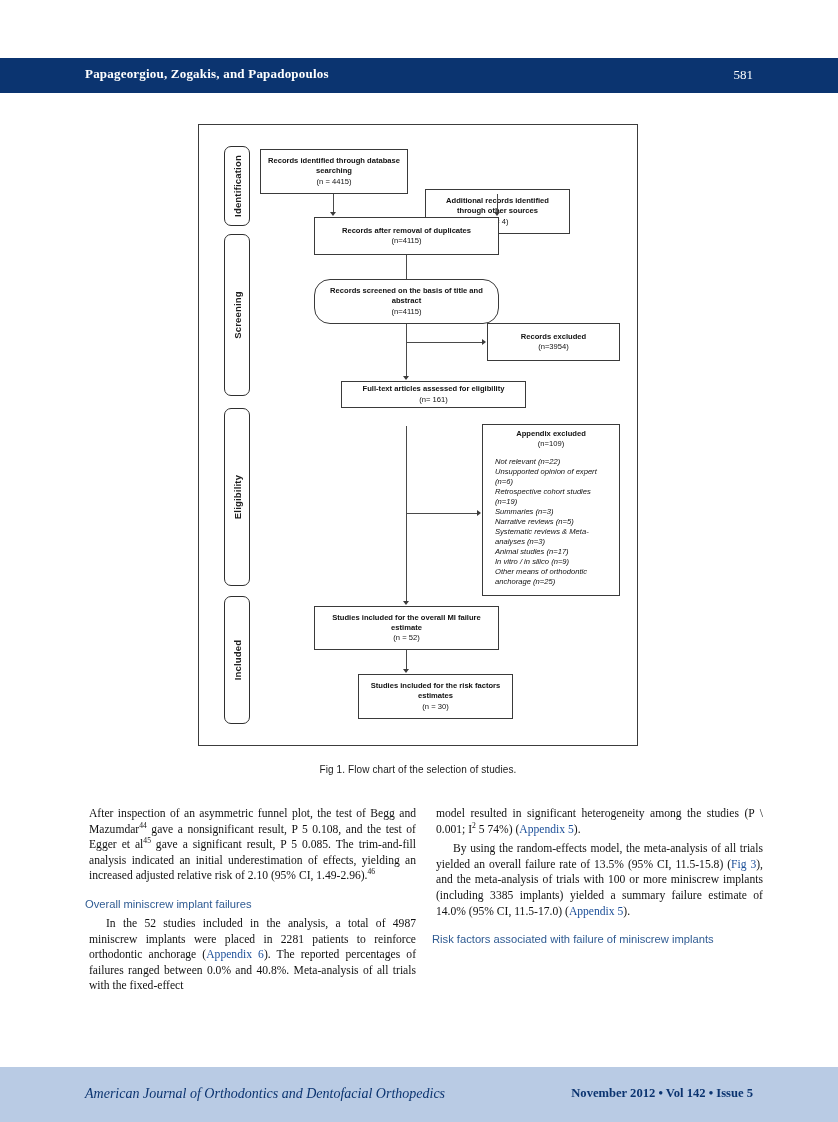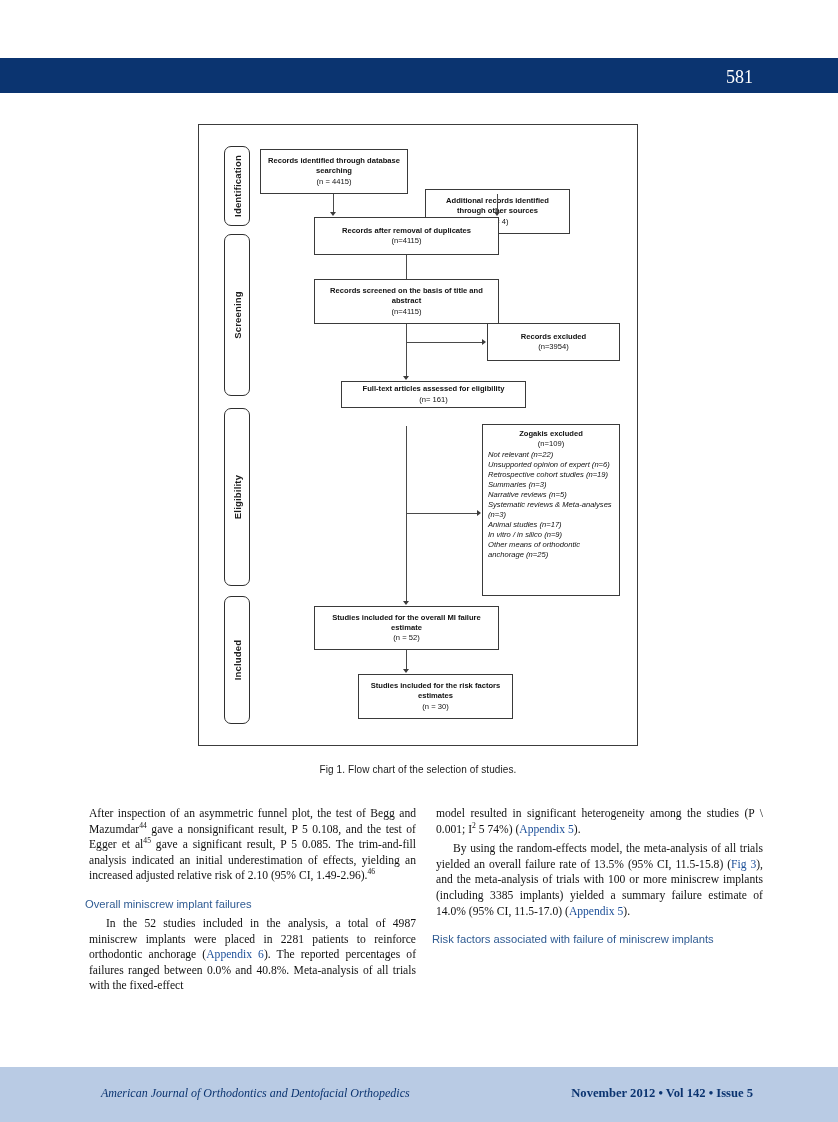--- a/index.html
+++ b/index.html
@@ -17,21 +17,21 @@
     background:#0b3470;
   }
   .running-head .rh-title{
     position:absolute;left:85px;top:8px;
     font-family:"Liberation Serif", serif;
     font-size:13px;font-weight:700;color:#ffffff;letter-spacing:.2px;
   }
   .running-head .rh-page{
     position:absolute;right:85px;top:9px;
     font-family:"Liberation Serif", serif;
-    font-size:18px;font-weight:400;color:#ffffff;
+    font-size:13px;font-weight:400;color:#ffffff;
   }
   
   .figure-wrap{position:absolute;left:198px;top:124px;width:440px;height:622px;}
   .fig-frame{position:absolute;left:0;top:0;width:440px;height:622px;
     border:1.2px solid #3c3c3c;background:#fff;box-sizing:border-box;}
 
   .stage{
     position:absolute;width:26px;
     border:1.3px solid #2f2f2f;border-radius:7px;background:#fff;
     box-sizing:border-box;
@@ -50,21 +50,21 @@
     font-family:"Liberation Sans", sans-serif;
     font-size:7.6px;font-weight:700;color:#111;
     line-height:1.35;text-align:center;
     display:flex;align-items:center;justify-content:center;
     padding:3px 5px;
   }
   .node .n{font-weight:400;display:block;}
   .node.left-text{text-align:left;display:block;padding:4px 5px;}
   .node.left-text .hdr{text-align:center;font-weight:700;}
   .node.left-text .sub{text-align:center;font-weight:400;}
-  .node.left-text ul{margin:0;padding:0;list-style:none;}
+  .node.left-text ul{margin:7px;padding:0;list-style:none;}
   .node.left-text li{font-weight:400;font-style:italic;line-height:1.32;}
 
   .ln{position:absolute;background:#4a4a4a;}
   .vln{width:1.1px;}
   .hln{height:1.1px;}
   .arrow-d{position:absolute;width:0;height:0;
     border-left:3.2px solid transparent;border-right:3.2px solid transparent;
     border-top:4.6px solid #3b3b3b;}
   .arrow-r{position:absolute;width:0;height:0;
     border-top:3.2px solid transparent;border-bottom:3.2px solid transparent;
@@ -95,32 +95,33 @@
   sup{font-size:7.6px;vertical-align:super;line-height:0;}
 
   
   .footer{
     position:absolute;left:0;bottom:0;width:838px;height:55px;
     background:#b9cbe4;
   }
   .footer .f-left{
     position:absolute;left:85px;top:19px;
     font-family:"Liberation Serif", serif;
-    font-size:12px;font-style:italic;color:#0b3470;margin-left:16px;
+    font-size:14px;font-style:italic;color:#0b3470;
   }
   .footer .f-right{
     position:absolute;right:85px;top:19px;
     font-family:"Liberation Serif", serif;
     font-size:12.6px;color:#0b3470;font-weight:700;
   }
 </style>
 </head>
 <body>
 
 <div class="running-head">
+  <div class="rh-title">Papageorgiou, Zogakis, and Papadopoulos</div>
   <div class="rh-page">581</div>
 </div>
 
 <div class="figure-wrap">
   <div class="fig-frame"></div>
 
   <div class="stage" style="left:26px;top:22px;height:80px;">
     <span>Identification</span>
   </div>
   <div class="stage" style="left:26px;top:110px;height:162px;">
@@ -153,21 +154,21 @@
 
   <div class="node" style="left:116px;top:93px;width:185px;height:38px;">
     <div>
       <span>Records after removal of duplicates</span>
       <span class="n">(n=4115)</span>
     </div>
   </div>
 
   <div class="ln vln" style="left:208px;top:131px;height:24px;"></div>
 
-  <div class="node" style="left:116px;top:155px;width:185px;height:45px;">
+  <div class="node" style="left:116px;top:155px;width:185px;height:45px;border-radius:16px;">
     <div>
       <span>Records screened on the basis of title and abstract</span>
       <span class="n">(n=4115)</span>
     </div>
   </div>
 
   <div class="ln vln" style="left:208px;top:200px;height:53px;"></div>
   <div class="arrow-d" style="left:204.8px;top:252px;"></div>
 
   <div class="ln hln" style="left:208px;top:218px;width:77px;"></div>
@@ -187,21 +188,21 @@
     </div>
   </div>
 
   <div class="ln vln" style="left:208px;top:302px;height:176px;"></div>
   <div class="arrow-d" style="left:204.8px;top:477px;"></div>
 
   <div class="ln hln" style="left:208px;top:389px;width:72px;"></div>
   <div class="arrow-r" style="left:279px;top:385.8px;"></div>
 
   <div class="node left-text" style="left:284px;top:300px;width:138px;height:172px;">
-    <div class="hdr">Zogakis excluded</div>
+    <div class="hdr">Appendix excluded</div>
     <div class="sub">(n=109)</div>
     <ul>
       <li>Not relevant (n=22)</li>
       <li>Unsupported opinion of expert (n=6)</li>
       <li>Retrospective cohort studies (n=19)</li>
       <li>Summaries (n=3)</li>
       <li>Narrative reviews (n=5)</li>
       <li>Systematic reviews &amp; Meta-analyses (n=3)</li>
       <li>Animal studies (n=17)</li>
       <li>In vitro / in silico (n=9)</li>

